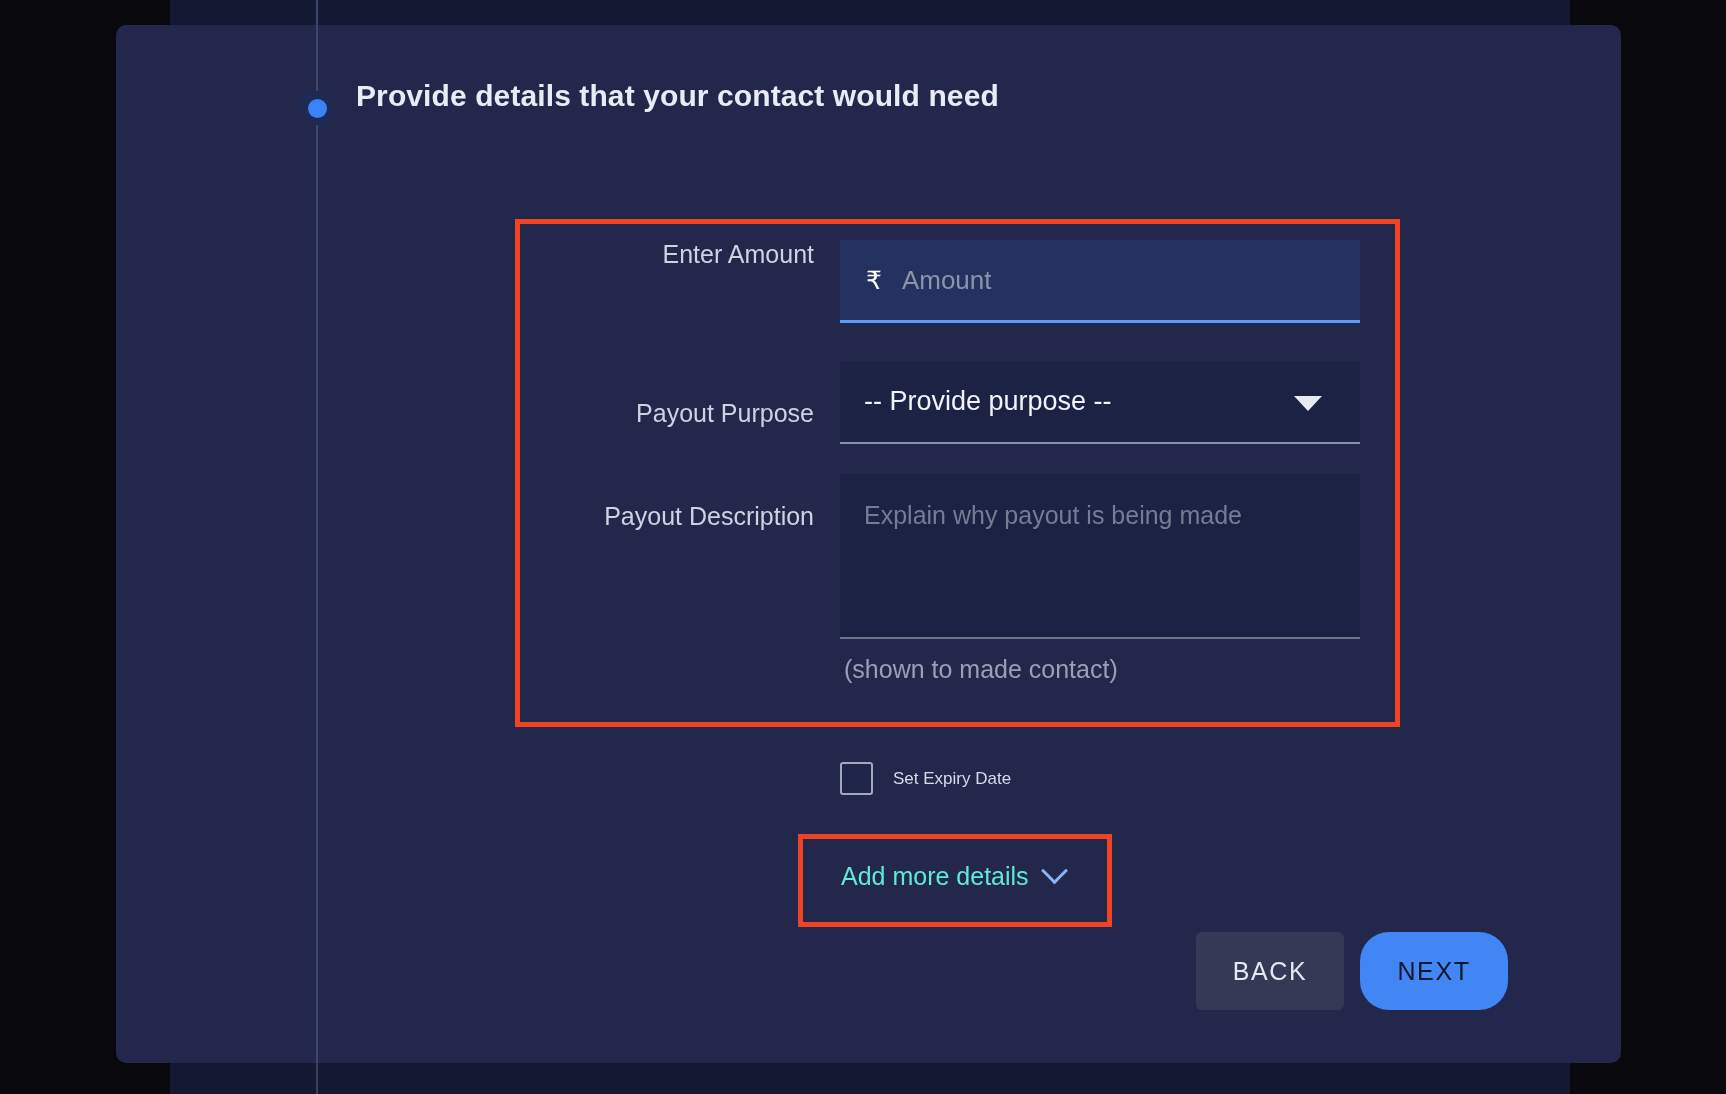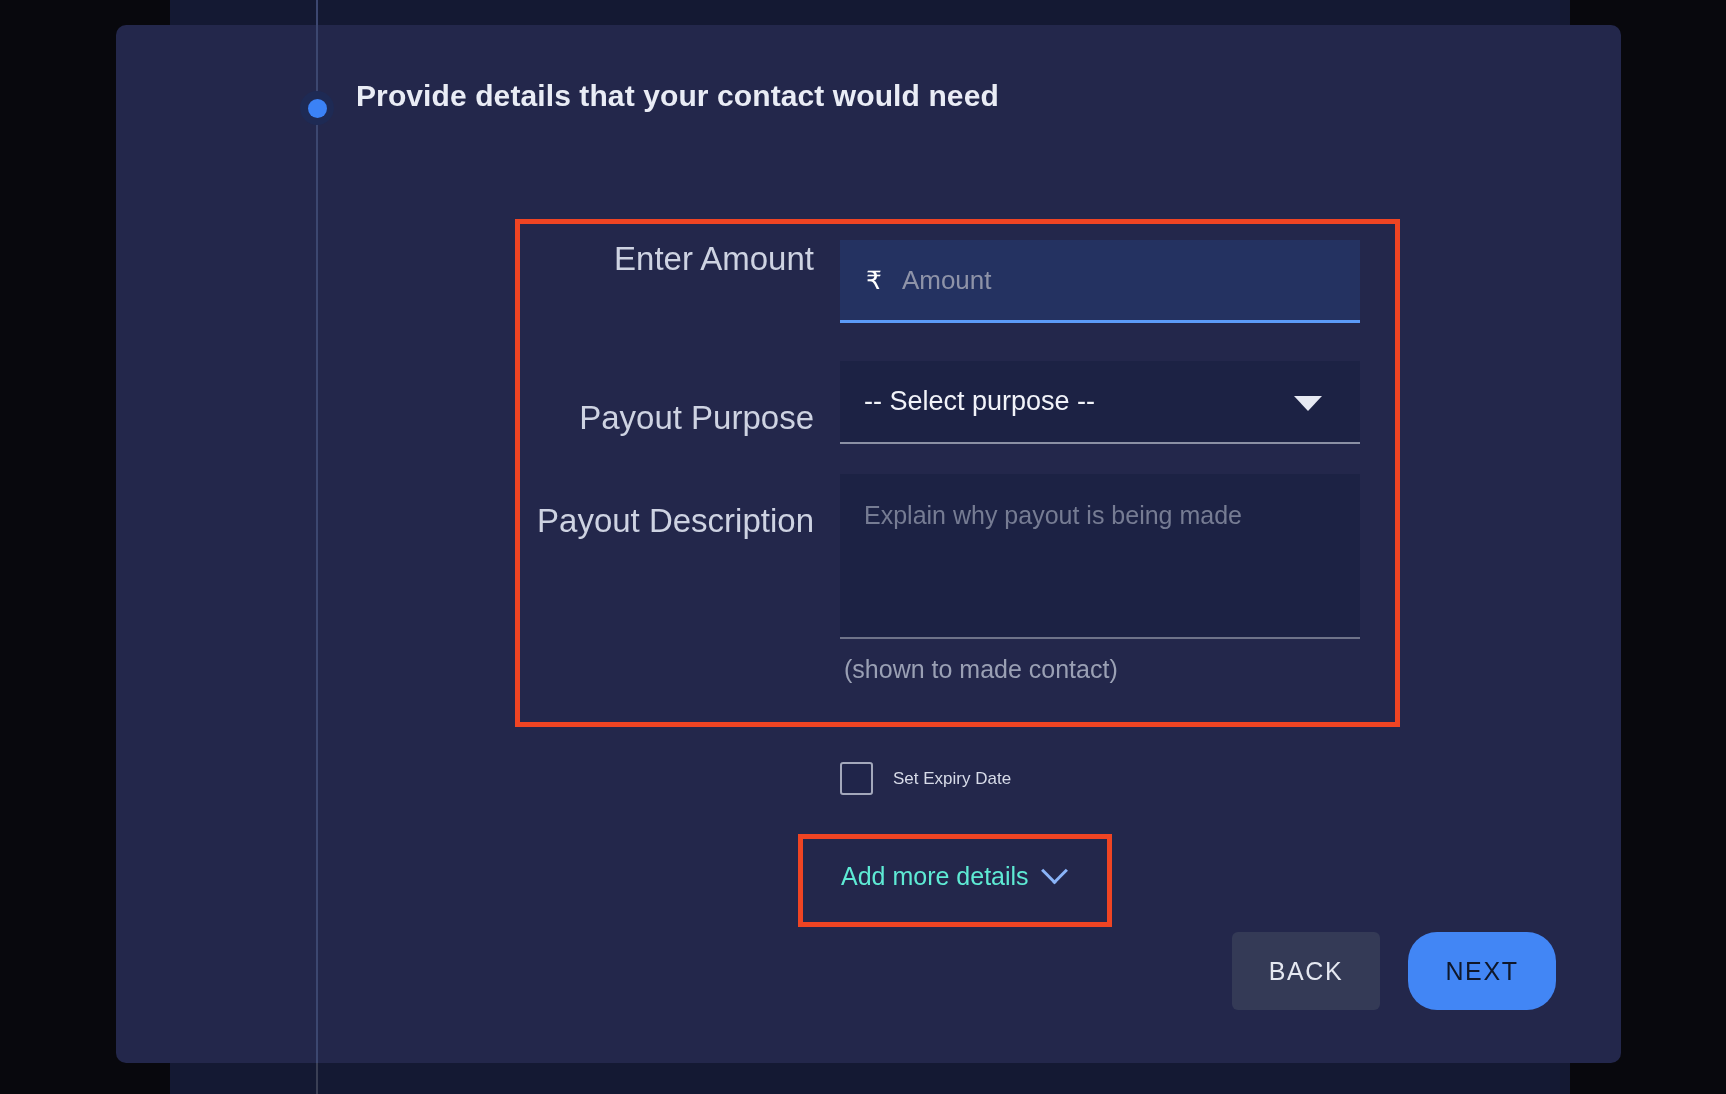--- a/index.html
+++ b/index.html
@@ -100,21 +100,21 @@
   .field-row {
     position: relative;
     display: flex;
     align-items: flex-start;
   }
   .field-label {
     width: 320px;
     text-align: right;
     padding-right: 26px;
     box-sizing: border-box;
-    font-size: 33px;
+    font-size: 25px;
     color: #ced3e2;
     white-space: nowrap;
   }
 
   .control {
     width: 520px;
   }
 
   
   .amount-box {
@@ -270,22 +270,21 @@
     border-bottom: 3px solid #8ab4f8;
     transform: rotate(45deg) translate(-4px, -4px);
   }
 
   
   .buttons {
     position: absolute;
     left: 1196px;
     top: 932px;
     display: flex;
-    gap: 28px;
-    margin-left: 36px;
+    gap: 16px;
   }
   .btn {
     border: 0;
     border-radius: 6px;
     font-family: "Liberation Sans", sans-serif;
     font-size: 25px;
     letter-spacing: 1.6px;
     cursor: pointer;
     height: 78px;
     width: 148px;
@@ -327,21 +326,21 @@
           <span class="rupee">₹</span>
           <input class="amount-input" type="text" placeholder="Amount" style="">
         </div>
       </div>
     </div>
 
     <div class="field-row">
       <div class="field-label" style="padding-top:76px">Payout Purpose</div>
       <div class="control">
         <div class="select-box">
-          <span class="select-value">-- Select purpose --</span>
+          <span class="select-value">-- Provide purpose --</span>
           <span class="caret"></span>
         </div>
       </div>
     </div>
 
     <div class="field-row">
       <div class="field-label" style="padding-top:58px">Payout Description</div>
       <div class="control">
         <div class="textarea-box">
           <textarea class="desc-input" placeholder="Explain why payout is being made" style=""></textarea>

